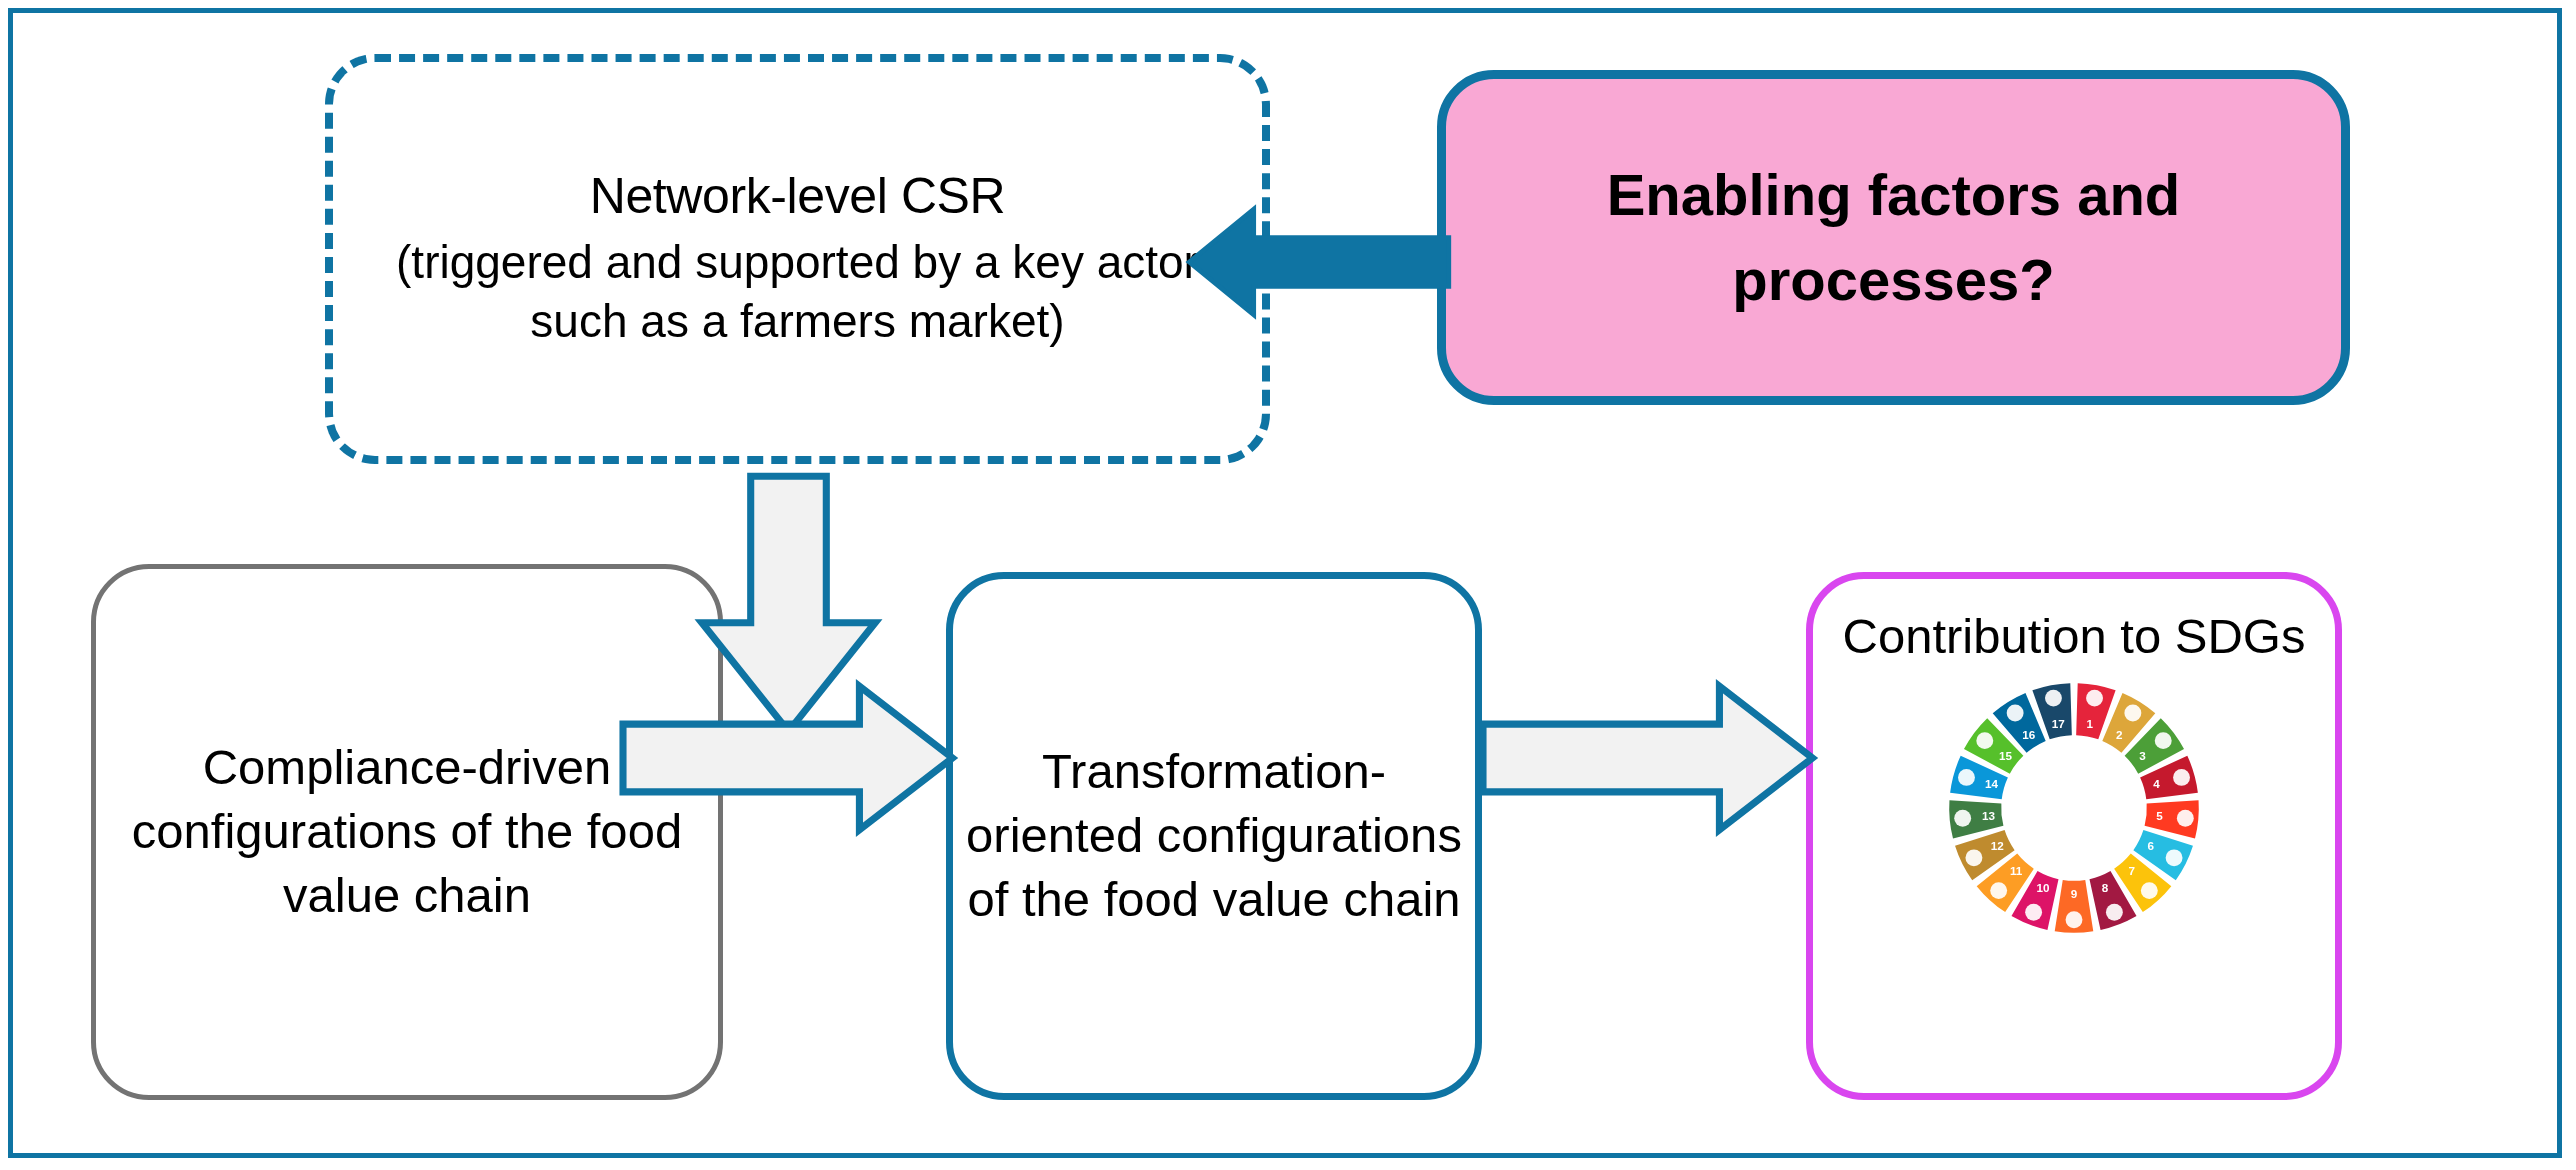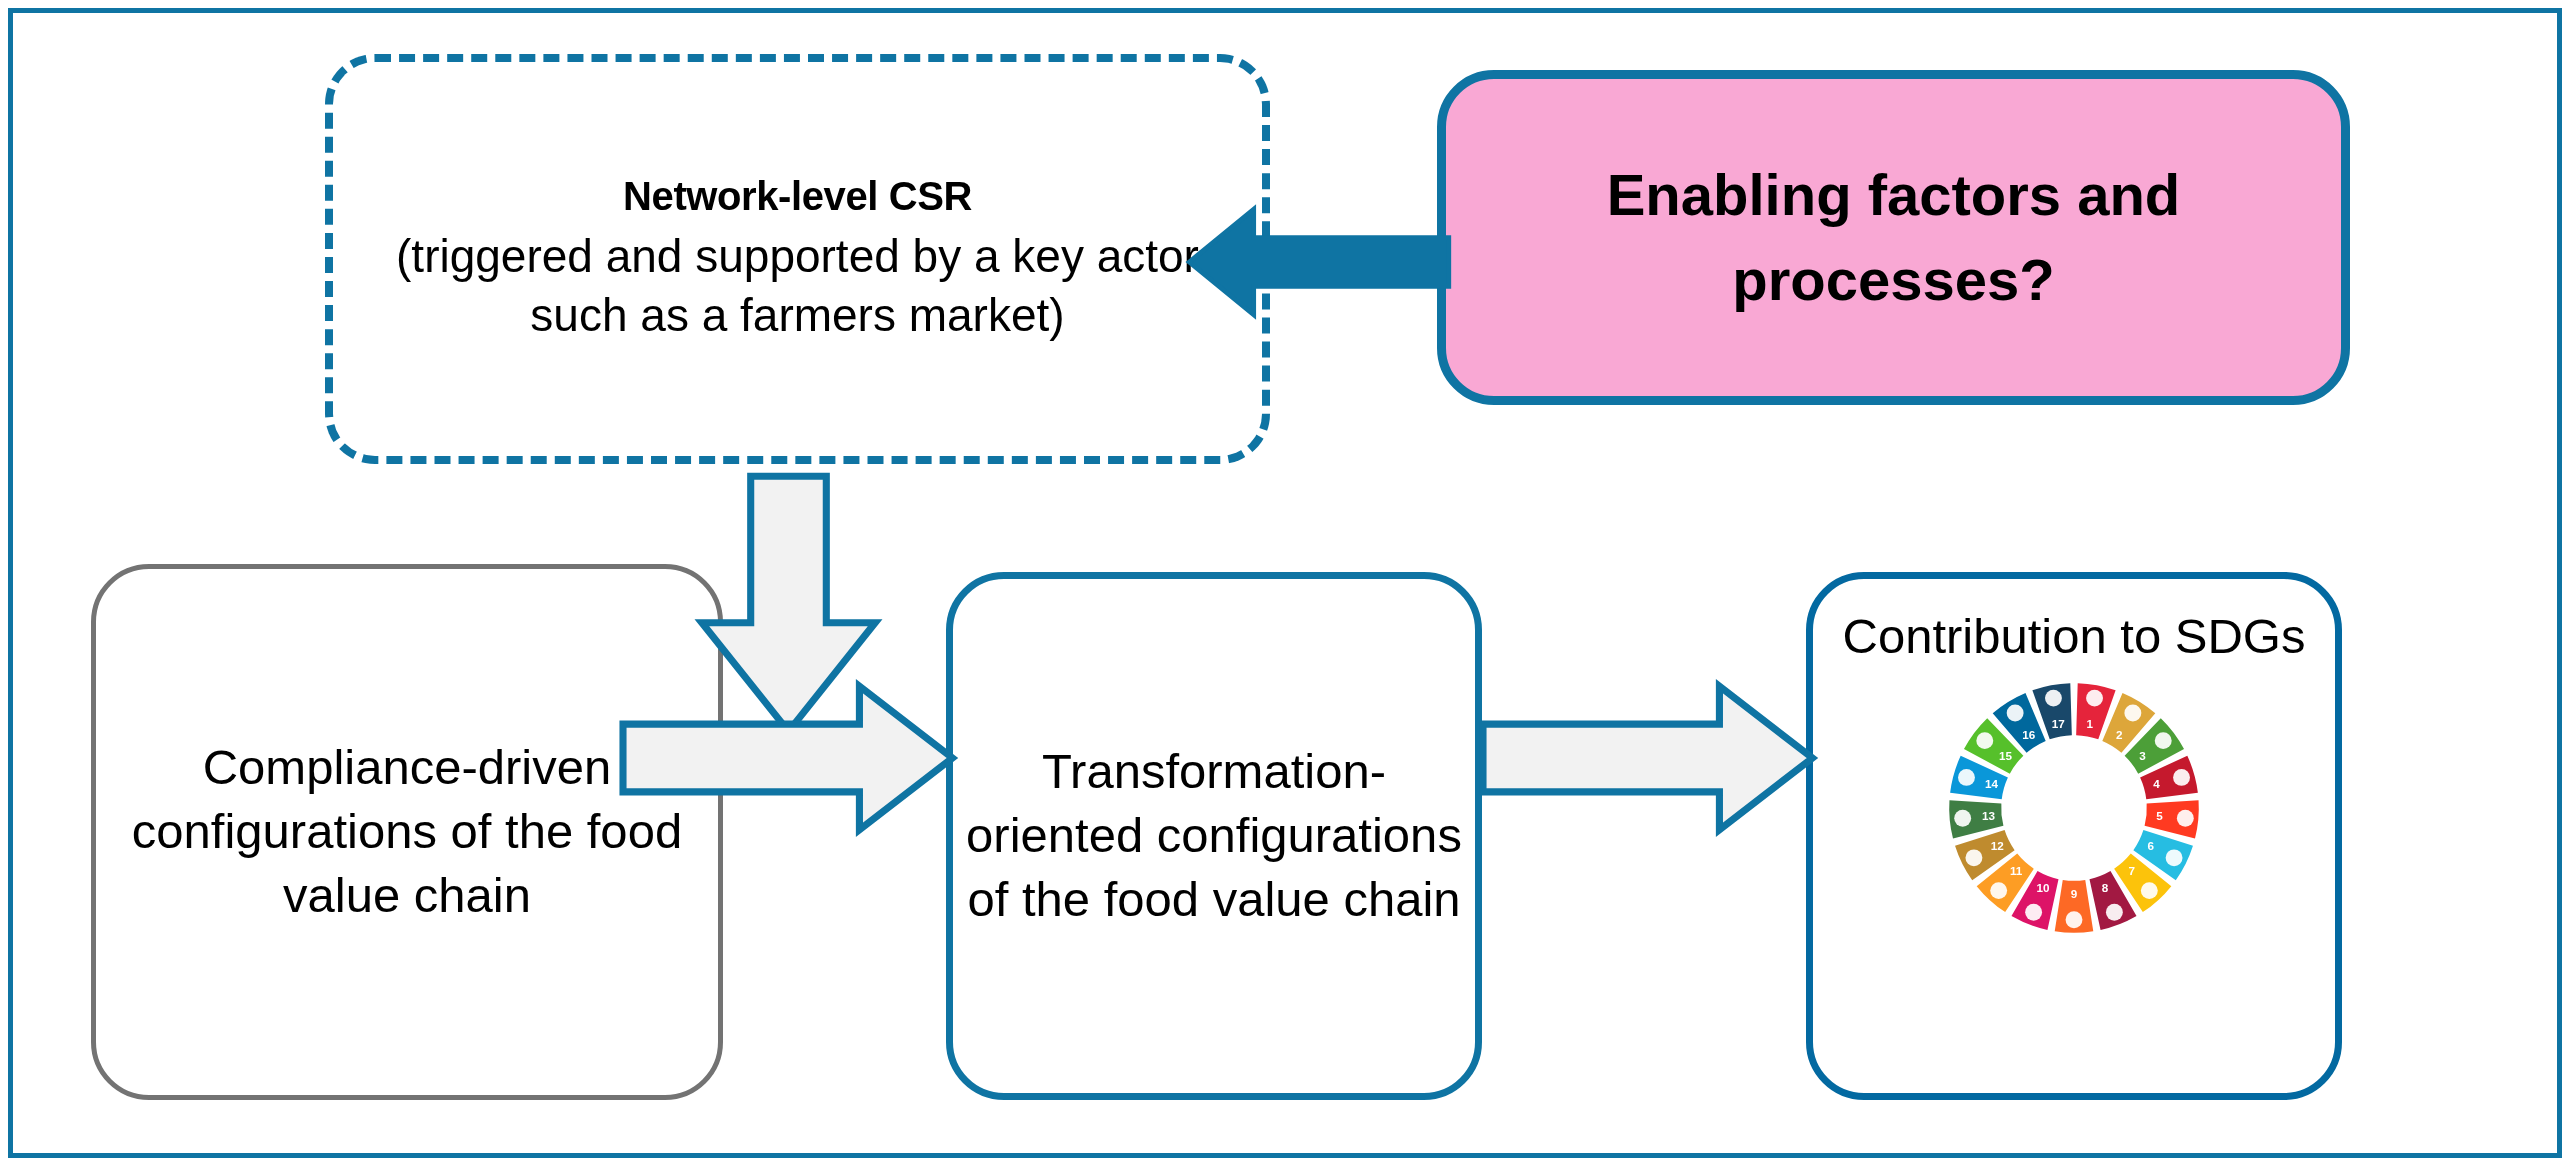--- a/index.html
+++ b/index.html
@@ -34,21 +34,21 @@
   
   #network-csr-box{
     left:325px;top:54px;width:945px;height:410px;
     border:8.7px dashed #0f74a3;
     border-radius:50px;
     background:#ffffff;
     flex-direction:column;
     z-index:4;
   }
   #network-csr-title{
-    font-size:40px;font-weight:bold;letter-spacing:-0.4px;
+    font-size:50px;font-weight:normal;letter-spacing:-0.4px;
     margin-bottom:8px;
   }
   #network-csr-sub{
     font-size:46px;font-weight:normal;line-height:1.28;
     padding:0 32px;
   }
 
   
   #enabling-box{
     left:1437px;top:70px;width:913px;height:335px;
@@ -69,21 +69,21 @@
     z-index:3;
   }
   #transformation-box{
     left:946px;top:572px;width:536px;height:528px;
     border:7px solid #0f74a3;border-radius:58px;background:#ffffff;
     z-index:3;
     text-align:center;
   }
   #sdg-box{
     left:1806px;top:572px;width:536px;height:528px;
-    border:7px solid #0369a1;border-radius:58px;background:#ffffff;
+    border:7px solid #d946ef;border-radius:58px;background:#ffffff;
     flex-direction:column;justify-content:flex-start;
     padding-top:27px;
     z-index:3;
   }
   .boxlabel{font-size:49px;font-weight:normal;line-height:1.30;}
   #sdg-label{font-size:49px;line-height:1.24;padding:0 16px;}
 
   
   .arrow-svg{position:absolute;z-index:5;overflow:visible;}
   #blue-arrow{left:1189px;top:203px;width:260px;height:118px;}

